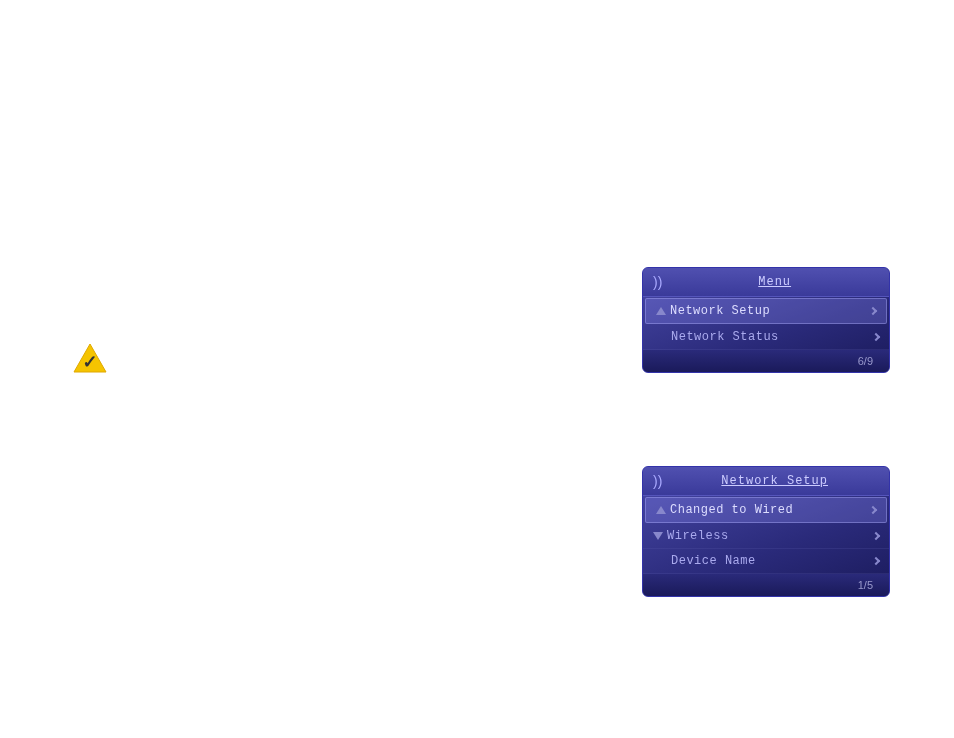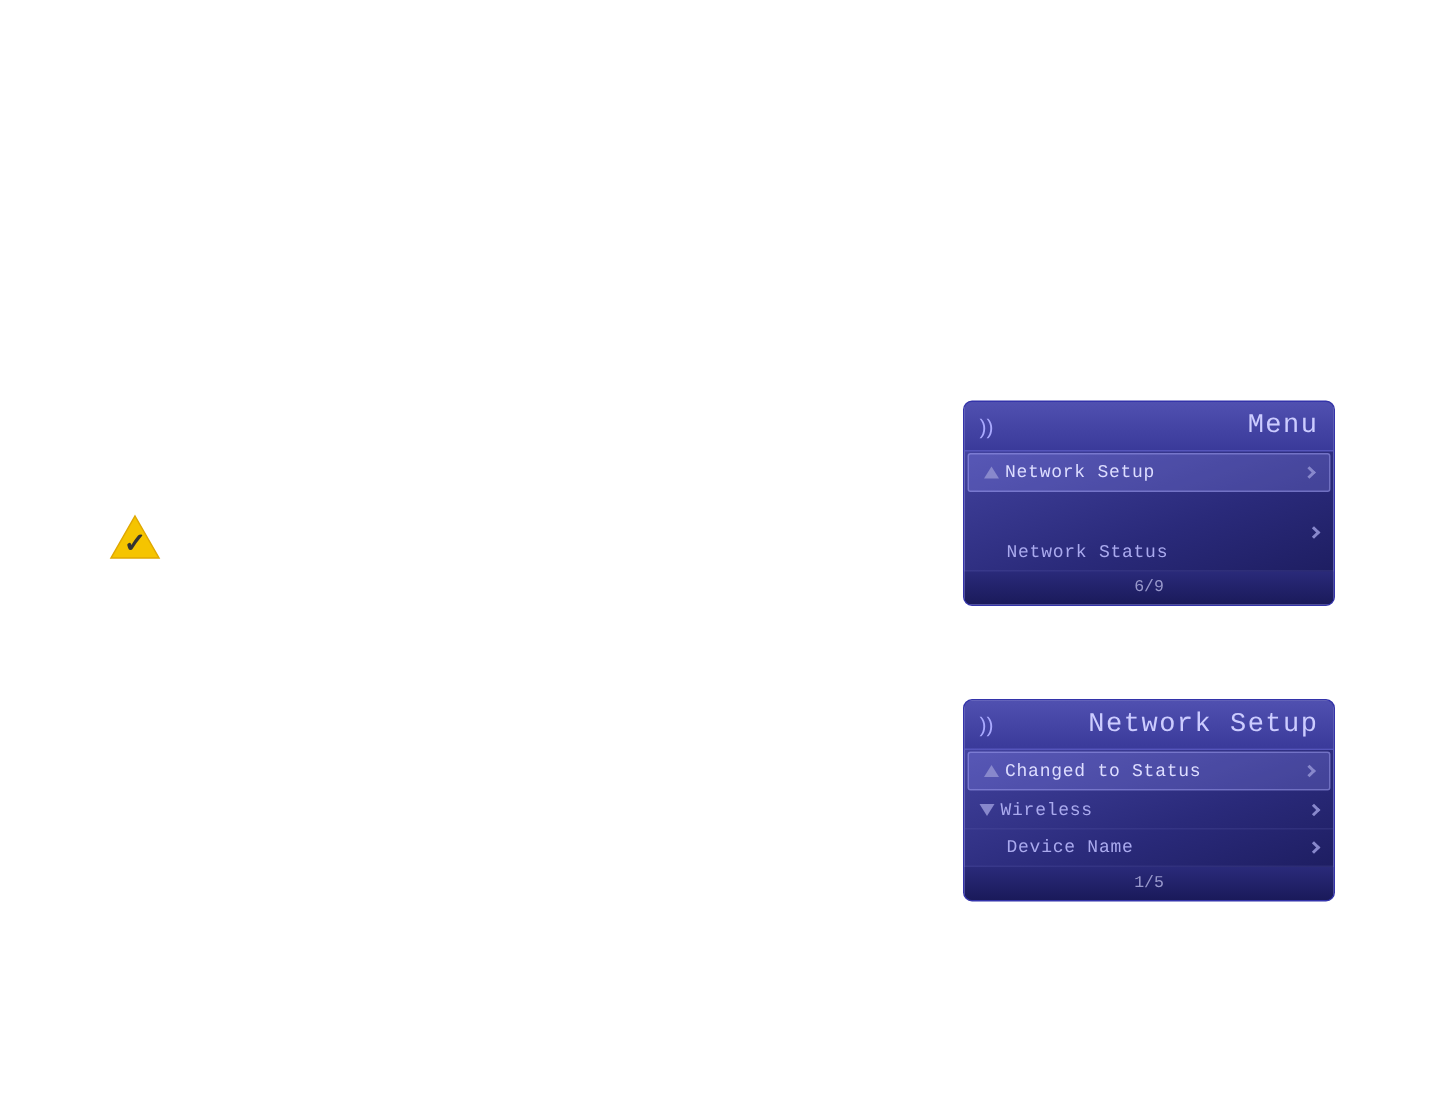--- a/index.html
+++ b/index.html
@@ -52,25 +52,26 @@
     }
 
     .wifi-icon {
       color: #aaaaff;
       font-size: 14px;
       margin-right: 8px;
     }
 
     .panel-title {
       color: #ccccff;
-      font-size: 18px;
+      font-size: 12px;
       font-family: 'Courier New', monospace;
       letter-spacing: 1px;
       flex: 1;
-      text-align: right;
+      text-align: center;
+      text-decoration: underline;
     }
 
     
     .menu-row {
       display: flex;
       align-items: center;
       padding: 5px 10px;
       color: #aaaaee;
       font-size: 12px;
       font-family: 'Courier New', monospace;
@@ -86,24 +87,24 @@
       border-radius: 2px;
       margin: 1px 2px;
     }
 
     .menu-row .row-label {
       flex: 1;
     }
 
     
     .page-indicator {
-      text-align: center;
+      text-align: right;
       color: #9999cc;
       font-size: 11px;
-      font-family: Liberation Mono, monospace;
+      font-family: Liberation Sans, sans-serif;
       padding: 5px 16px;
       background: linear-gradient(to bottom, #2a2a7a, #1a1a5a);
     }
 
     .tri-up {
       display: inline-block;
       width: 0;
       height: 0;
       border-left: 5px solid transparent;
       border-right: 5px solid transparent;
@@ -151,38 +152,38 @@
     <span class="panel-title">Menu</span>
   </div>
 
   <div class="menu-row selected">
     <span class="tri-up"></span>
     <span class="row-label">Network Setup</span>
     <span class="chevron-right"></span>
   </div>
 
   <div class="menu-row">
-    <span class="row-label" style="padding-left:18px;margin-top:27px;">Network Status</span>
+    <span class="row-label" style="padding-left:18px;">Network Status</span>
     <span class="chevron-right"></span>
   </div>
 
 
   <div class="page-indicator">6/9</div>
 </div>
 
 <div class="device-panel panel-bottom">
 
   <div class="panel-header">
     <span class="wifi-icon">))</span>
     <span class="panel-title">Network Setup</span>
   </div>
 
   <div class="menu-row selected">
     <span class="tri-up"></span>
-    <span class="row-label">Changed to Status</span>
+    <span class="row-label">Changed to Wired</span>
     <span class="chevron-right"></span>
   </div>
 
   <div class="menu-row">
     <span class="tri-down"></span>
     <span class="row-label">Wireless</span>
     <span class="chevron-right"></span>
   </div>
 
   <div class="menu-row">

